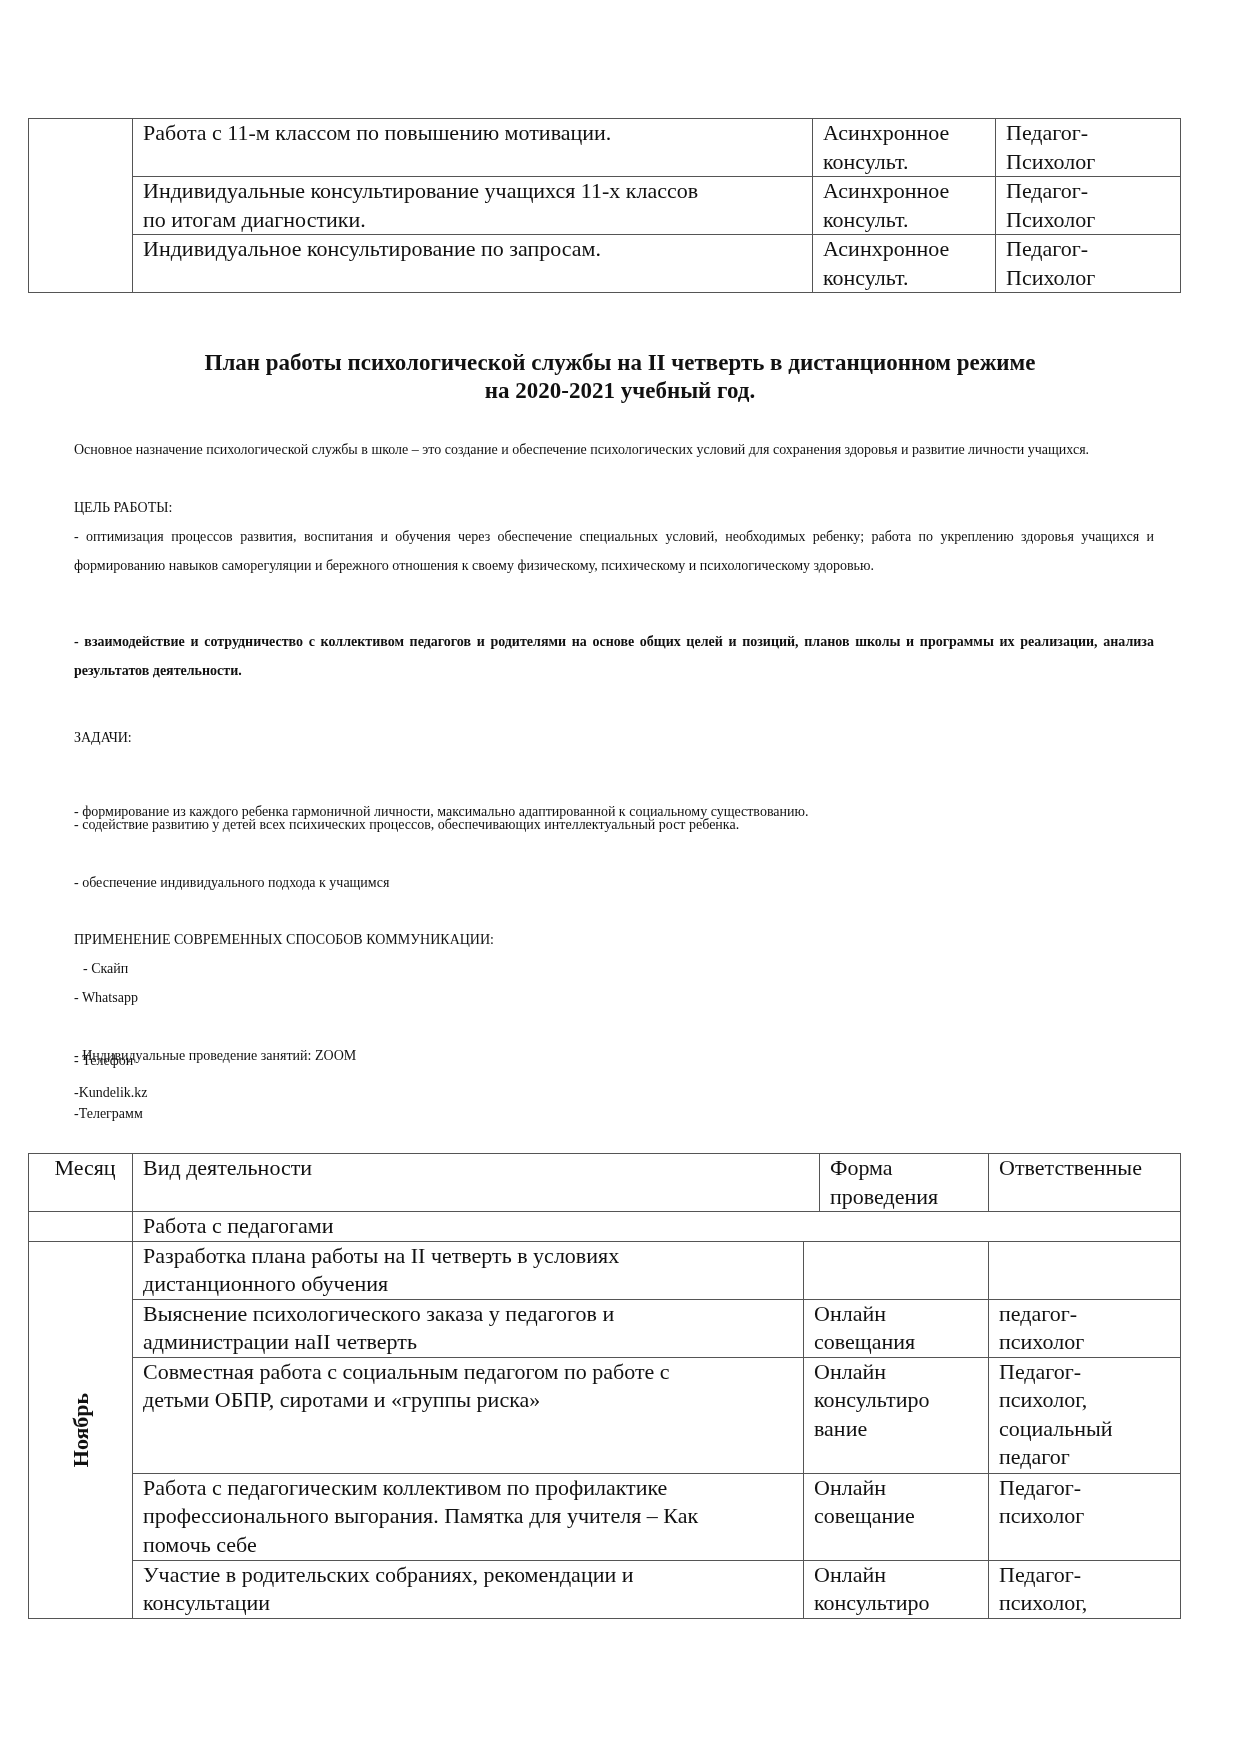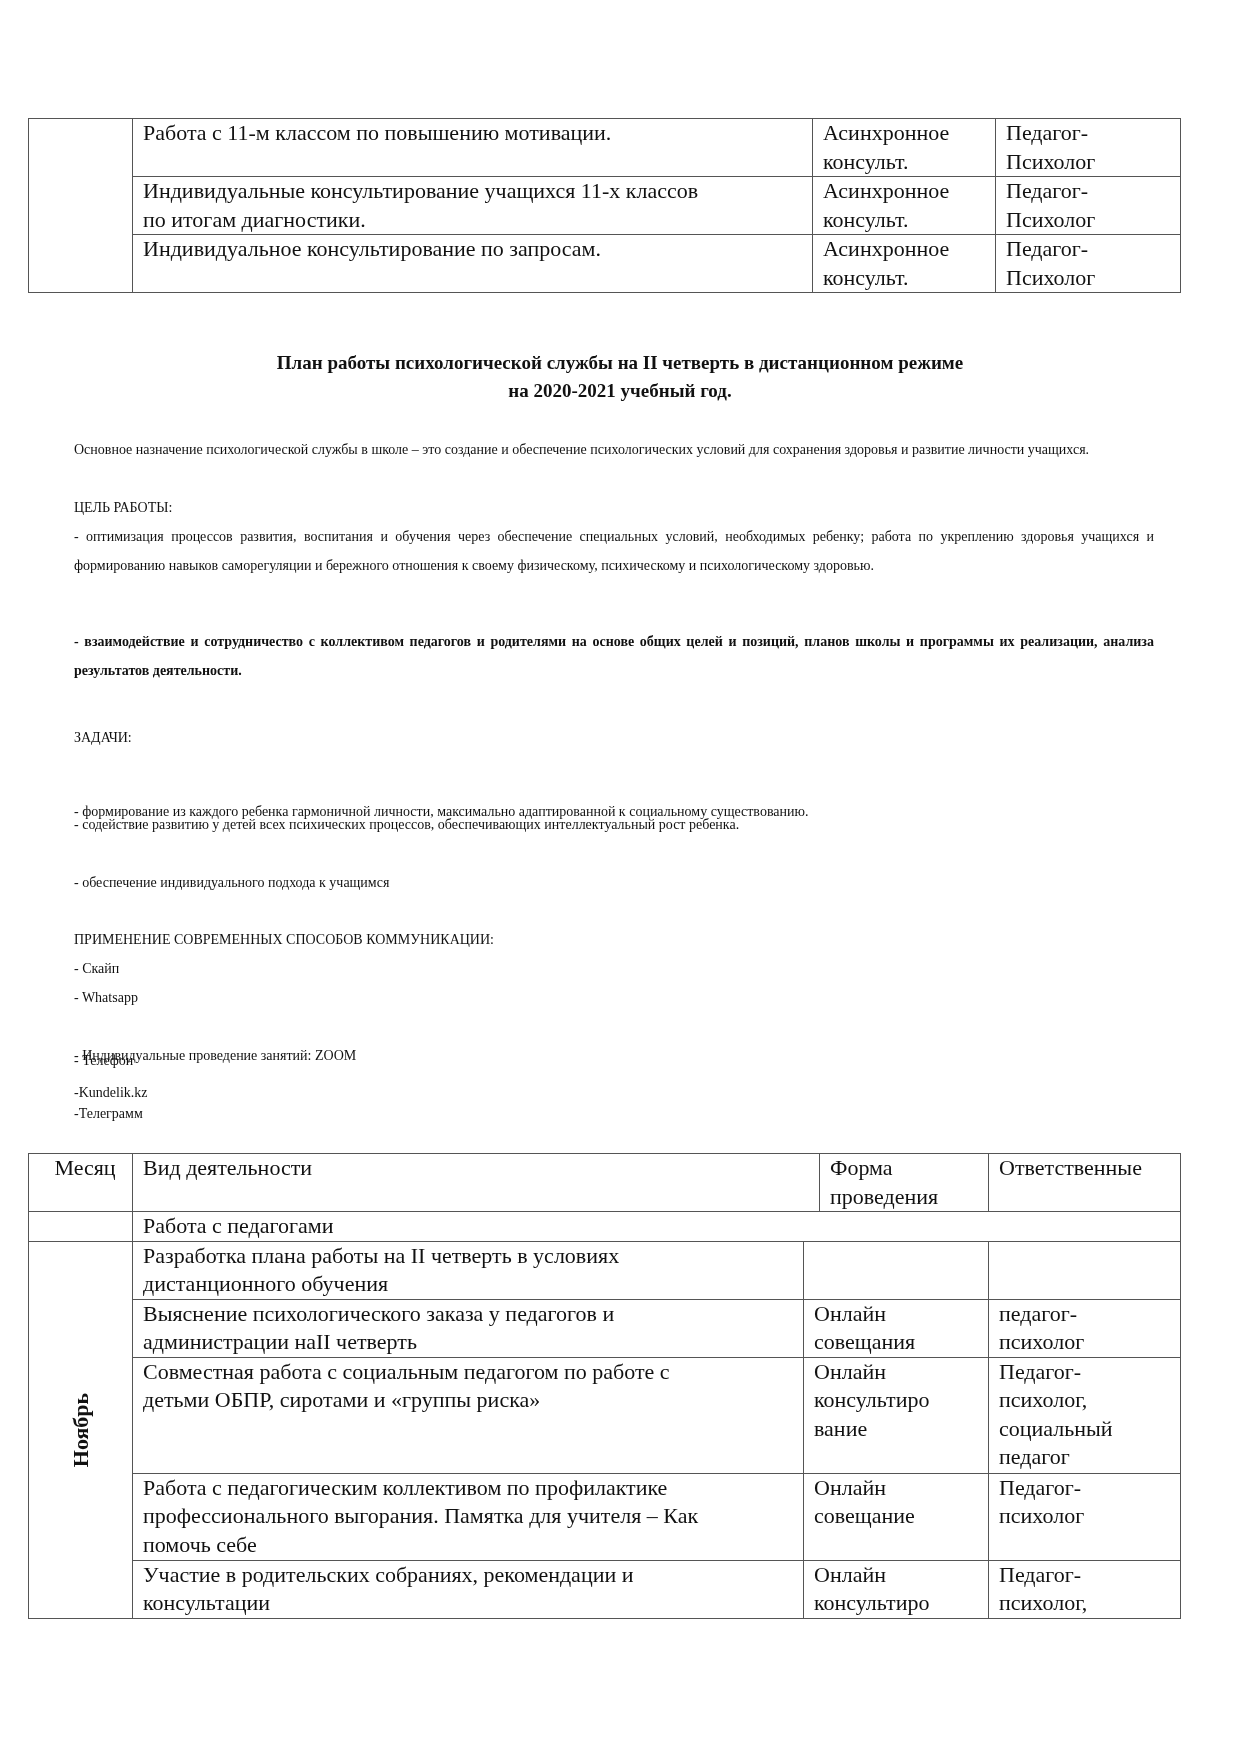--- a/index.html
+++ b/index.html
@@ -5,21 +5,21 @@
   html, body { margin:0; padding:0; background:#ffffff; }
   body { width:1240px; height:1755px; position:relative; overflow:hidden;
          font-family:"Liberation Serif", "DejaVu Serif", serif; color:#111; }
   .page { position:absolute; left:0; top:0; width:1065px; height:1755px; }
   table { border-collapse:collapse; position:absolute; table-layout:fixed; }
   td { border:1.5px solid #555; vertical-align:top; font-size:22px; line-height:28.5px;
        padding:0 10px; }
   #t1 { left:28px; top:118px; width:1152px; }
   #t1 td { height:57px; }
   .heading { position:absolute; left:0; width:1240px; top:349px; text-align:center;
-             font-weight:bold; font-size:19px; line-height:28px; }
+             font-weight:bold; font-size:23px; line-height:28px; }
   .body-text { position:absolute; left:74px; width:1080px; font-size:14px; line-height:28.8px; }
   .justify { text-align:justify; text-align-last:left; }
   #t2 { left:28px; top:1153px; width:1152px; }
   .vert { position:relative; }
   .vert-label { position:absolute; left:50%; top:50%; transform:translate(-50%,-50%) rotate(-90deg);
                 font-weight:bold; font-size:22px; white-space:nowrap; }
   .bold { font-weight:normal; }
 </style>
 </head>
 <body>
@@ -83,21 +83,21 @@
   <div class="body-text" style="top:494px;">ЦЕЛЬ РАБОТЫ:</div>
   <div class="body-text justify" style="top:523px;">- оптимизация процессов развития, воспитания и обучения через обеспечение специальных условий, необходимых ребенку; работа по укреплению  здоровья учащихся и формированию навыков саморегуляции и бережного отношения к своему физическому, психическому и психологическому здоровью.</div>
   <div class="body-text justify" style="top:628px;font-weight:bold;">- взаимодействие и сотрудничество с коллективом педагогов и родителями на основе общих целей и позиций, планов школы и программы их реализации, анализа результатов деятельности.</div>
 
   <div class="body-text" style="top:724px;">ЗАДАЧИ:</div>
   <div class="body-text justify" style="top:798px;">- формирование из каждого ребенка гармоничной личности, максимально адаптированной к социальному существованию.</div>
   <div class="body-text justify" style="top:811px;">- содействие развитию у детей всех психических процессов, обеспечивающих интеллектуальный рост ребенка.</div>
   <div class="body-text" style="top:869px;">- обеспечение индивидуального подхода к учащимся</div>
 
   <div class="body-text" style="top:926px;">ПРИМЕНЕНИЕ СОВРЕМЕННЫХ СПОСОБОВ КОММУНИКАЦИИ:</div>
-  <div class="body-text" style="top:955px;">- Скайп</div>
+  <div class="body-text" style="top:955px;margin-left:9px;">- Скайп</div>
   <div class="body-text" style="top:984px;">-  Whatsapp</div>
   <div class="body-text" style="top:1013px;margin-top:34px;">- Телефон</div>
   <div class="body-text" style="top:1042px;">- Индивидуальные проведение занятий: ZOOM</div>
   <div class="body-text" style="top:1071px;margin-top:8px;">-Kundelik.kz</div>
   <div class="body-text" style="top:1100px;">-Телеграмм</div>
 
   <table id="t2">
     <colgroup>
       <col style="width:104px">
         <col style="width:671px">

